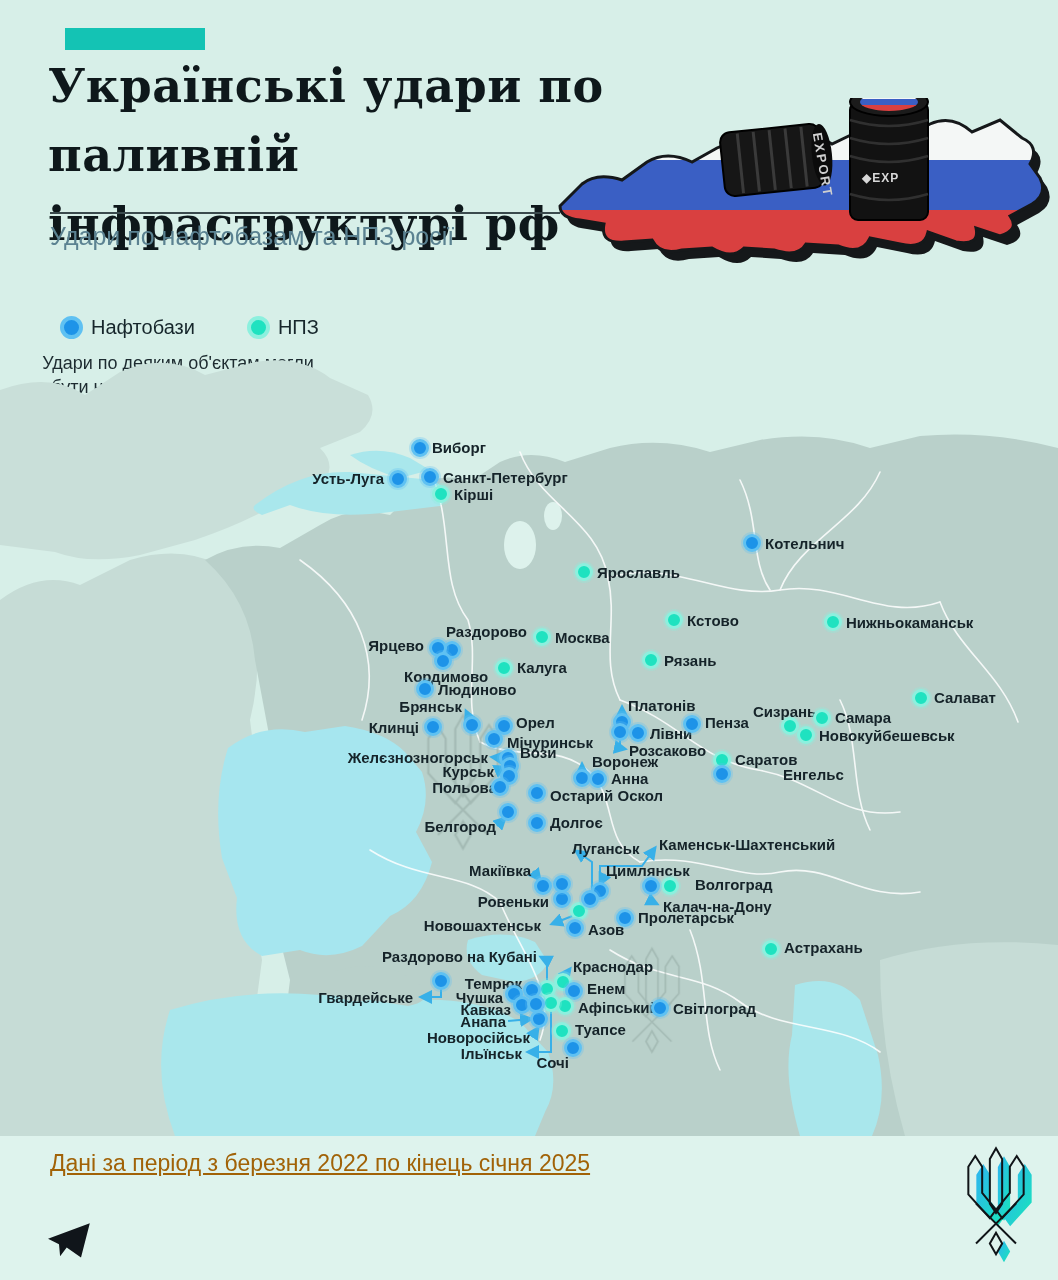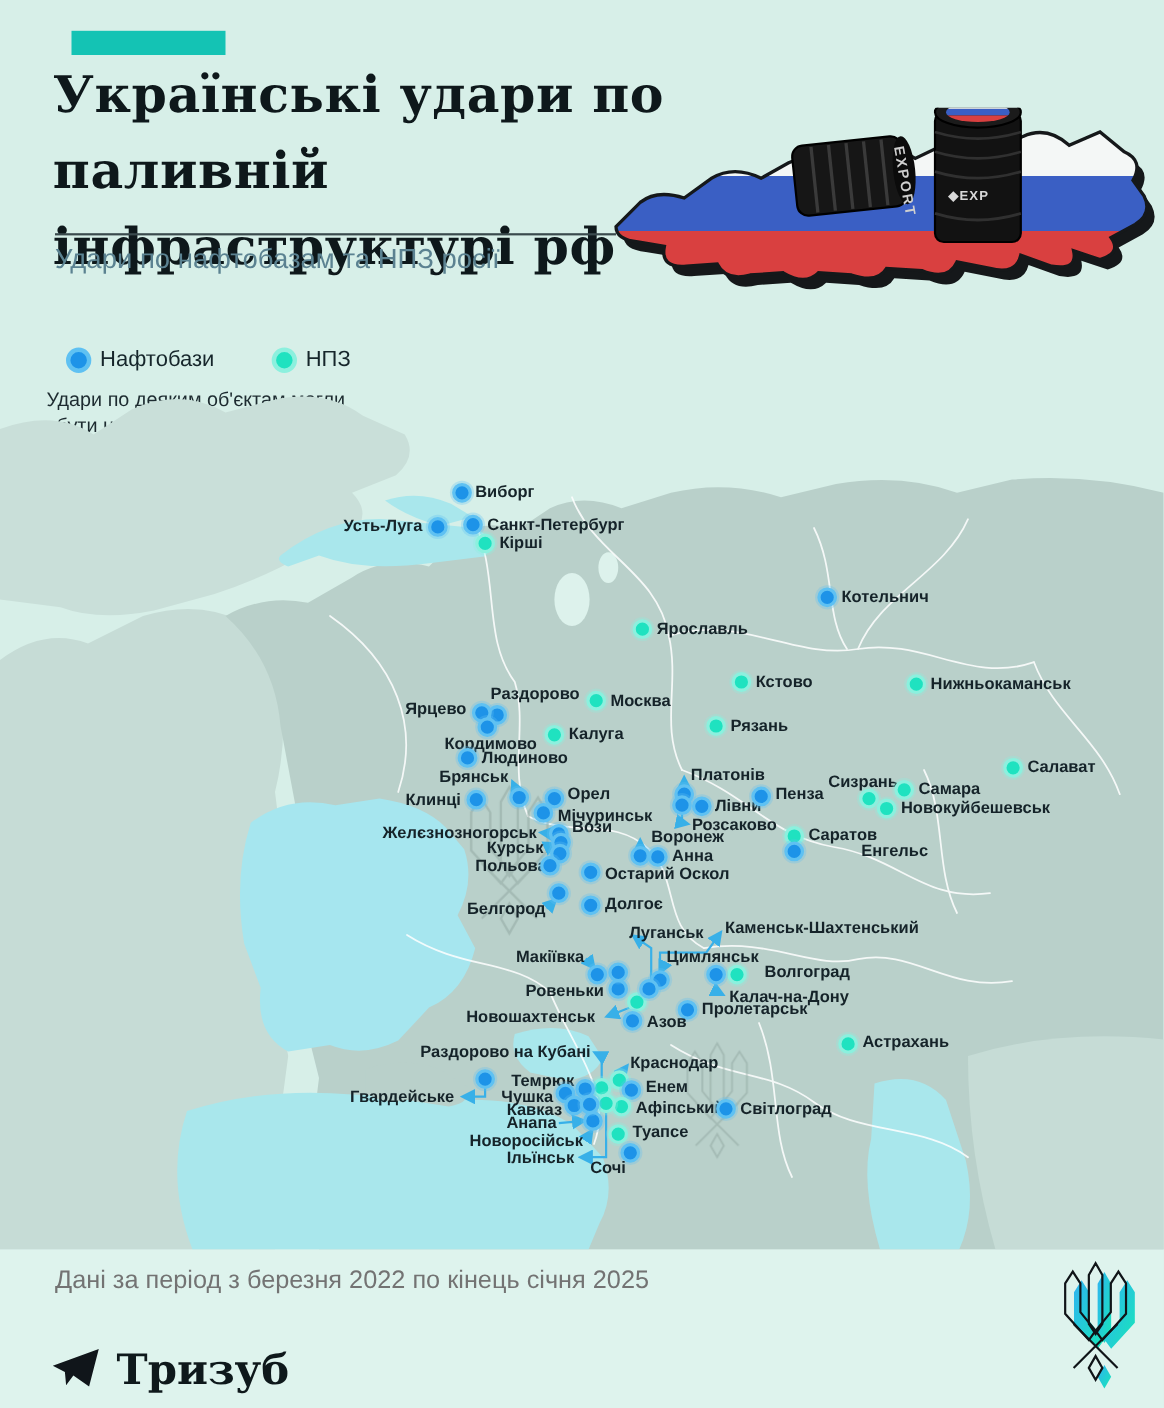--- a/index.html
+++ b/index.html
@@ -38,21 +38,21 @@
   .citylabel{position:absolute;font-size:15px;font-weight:600;color:#152329;white-space:nowrap;
              transform:translateY(-50%);}
   .citylabel.l{transform:translate(-100%,-50%);}
   .conn{fill:none;stroke:#38b0e8;stroke-width:2;}
 
   
   .russia-art{position:absolute;left:552px;top:98px;z-index:4;}
 
   
   .footer{position:absolute;left:0;top:1136px;width:1058px;height:144px;background:#def3ed;z-index:4;}
-  .footer .period{position:absolute;left:50px;top:14px;font-size:23px;color:#737373;}
+  .footer .period{position:absolute;left:50px;top:14px;font-size:23px;color:#a16207;text-decoration:underline;}
   .footer .source{position:absolute;left:50px;top:48px;font-size:23px;color:#7391a0;}
   .brand{position:absolute;left:48px;top:86px;display:flex;align-items:center;gap:14px;}
   .brand-name{font-family:"DejaVu Serif",serif;font-weight:700;font-size:38px;color:#0e181b;}
   .tryzub-logo{position:absolute;left:944px;top:-2px;}
 </style>
 </head>
 <body>
 
 <div class="canvas">
 
@@ -333,21 +333,20 @@
   </div>
   <div class="note">Удари по деяким об'єктам могли бути неодноразово, також для аналізу було взято тимчасово окуповану територію України</div>
   <div class="note2">Мапа може бути не повною</div>
 
   <div class="footer">
     <div class="period">Дані за період з березня 2022 по кінець січня 2025</div>
     <div class="brand">
       <svg width="44" height="40" viewBox="0 0 40 36">
         <path d="M0 15 L38 1 L30 32 L17 23 L11 31 L10 20 Z" fill="#10151a"></path>
       </svg>
-      <span class="brand-name">Тризуб</span>
     </div>
     <svg class="tryzub-logo" width="116" height="142" viewBox="0 0 116 142">
       <use href="#tryzub" x="10" y="10" width="100" height="126" fill="url(#tgrad)" stroke="none"></use>
       <use href="#tryzub" x="2" y="2" width="100" height="126" fill="none" stroke="#101418" stroke-width="2.6"></use>
     </svg>
   </div>
 
 </div>
 
 </body></html>

